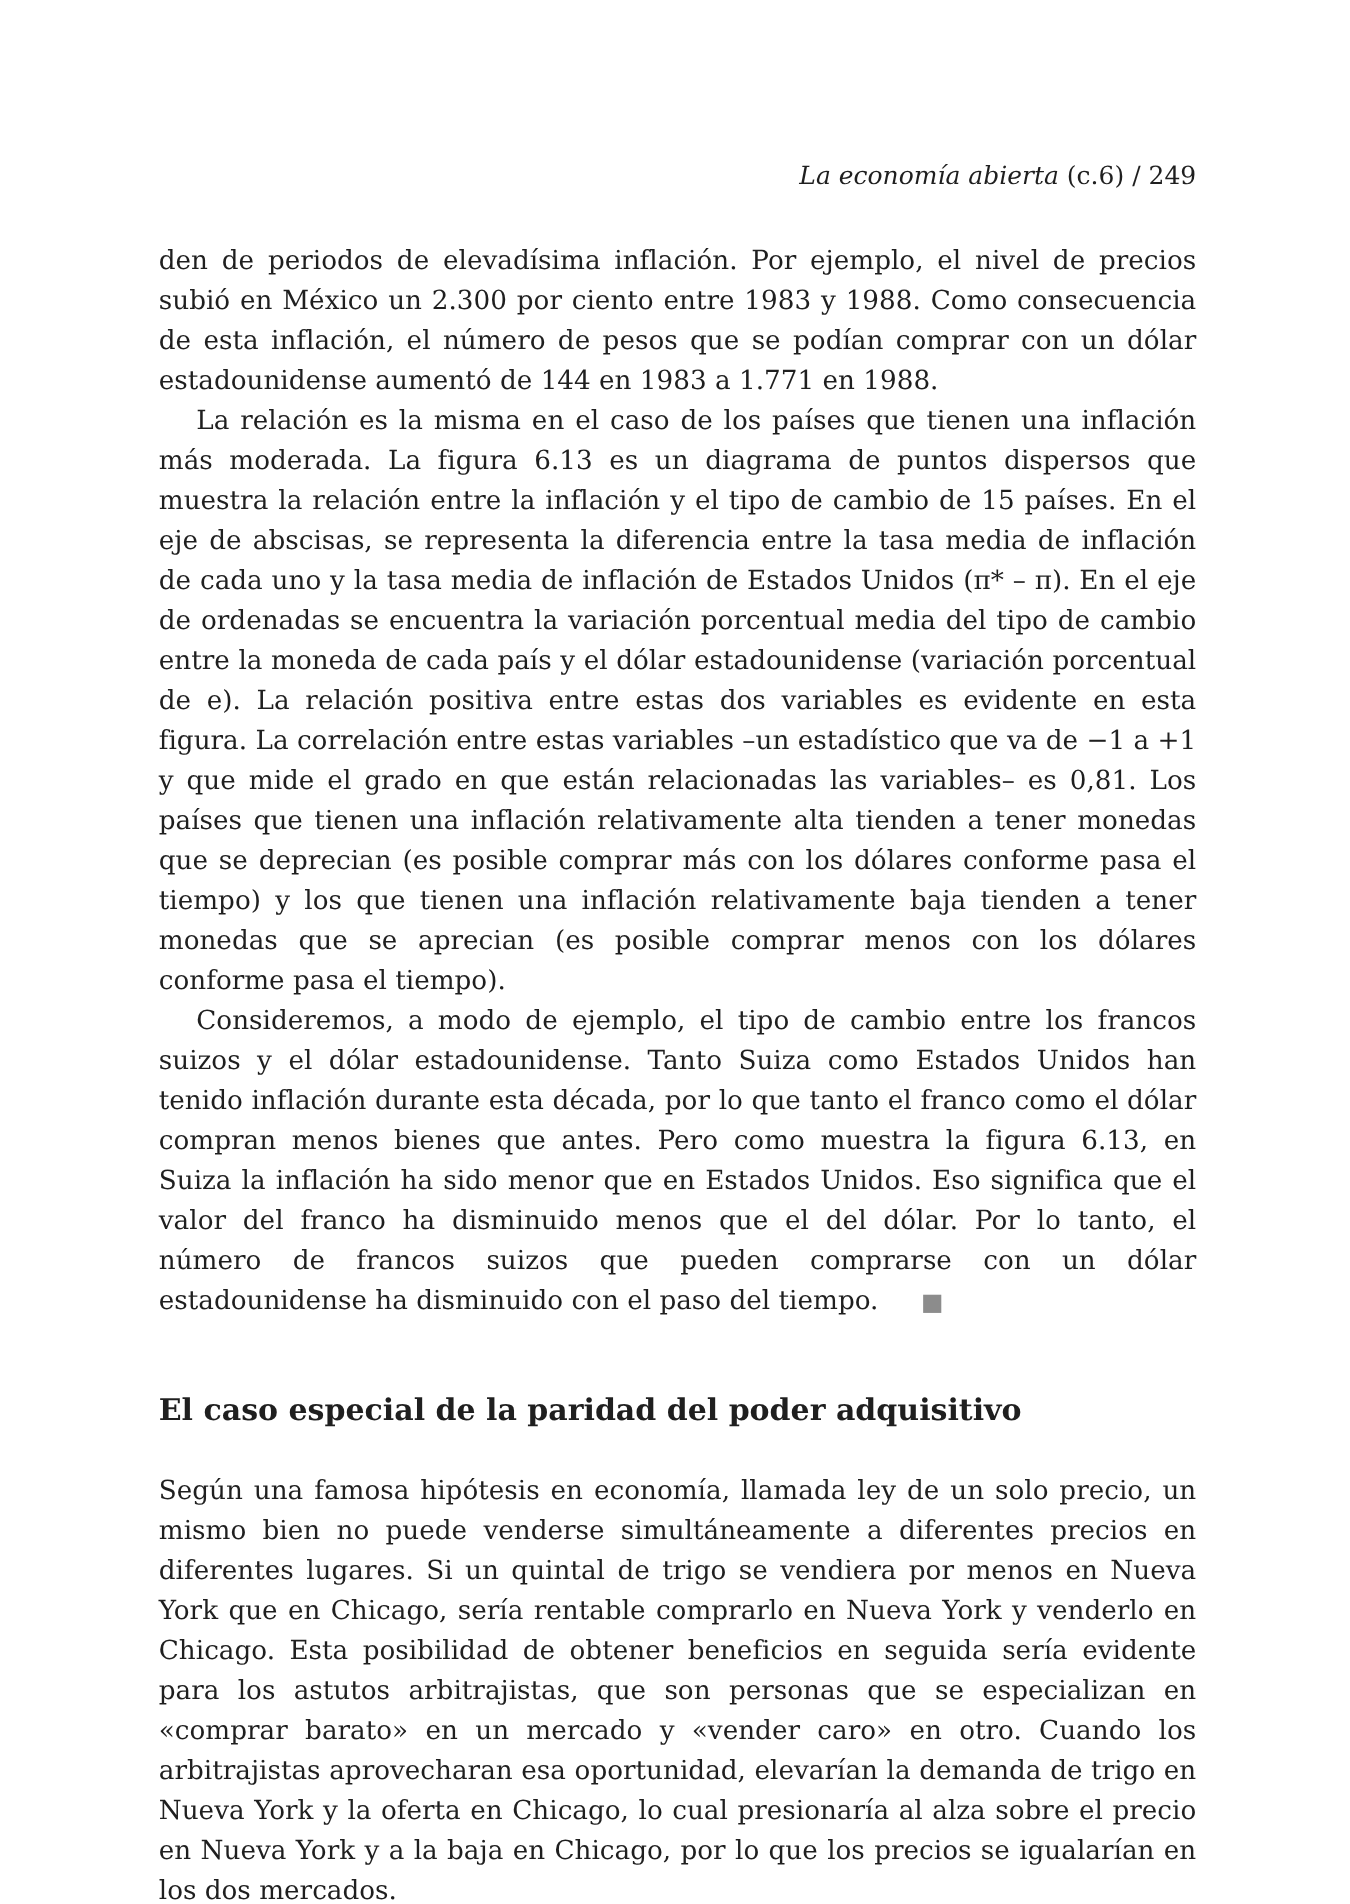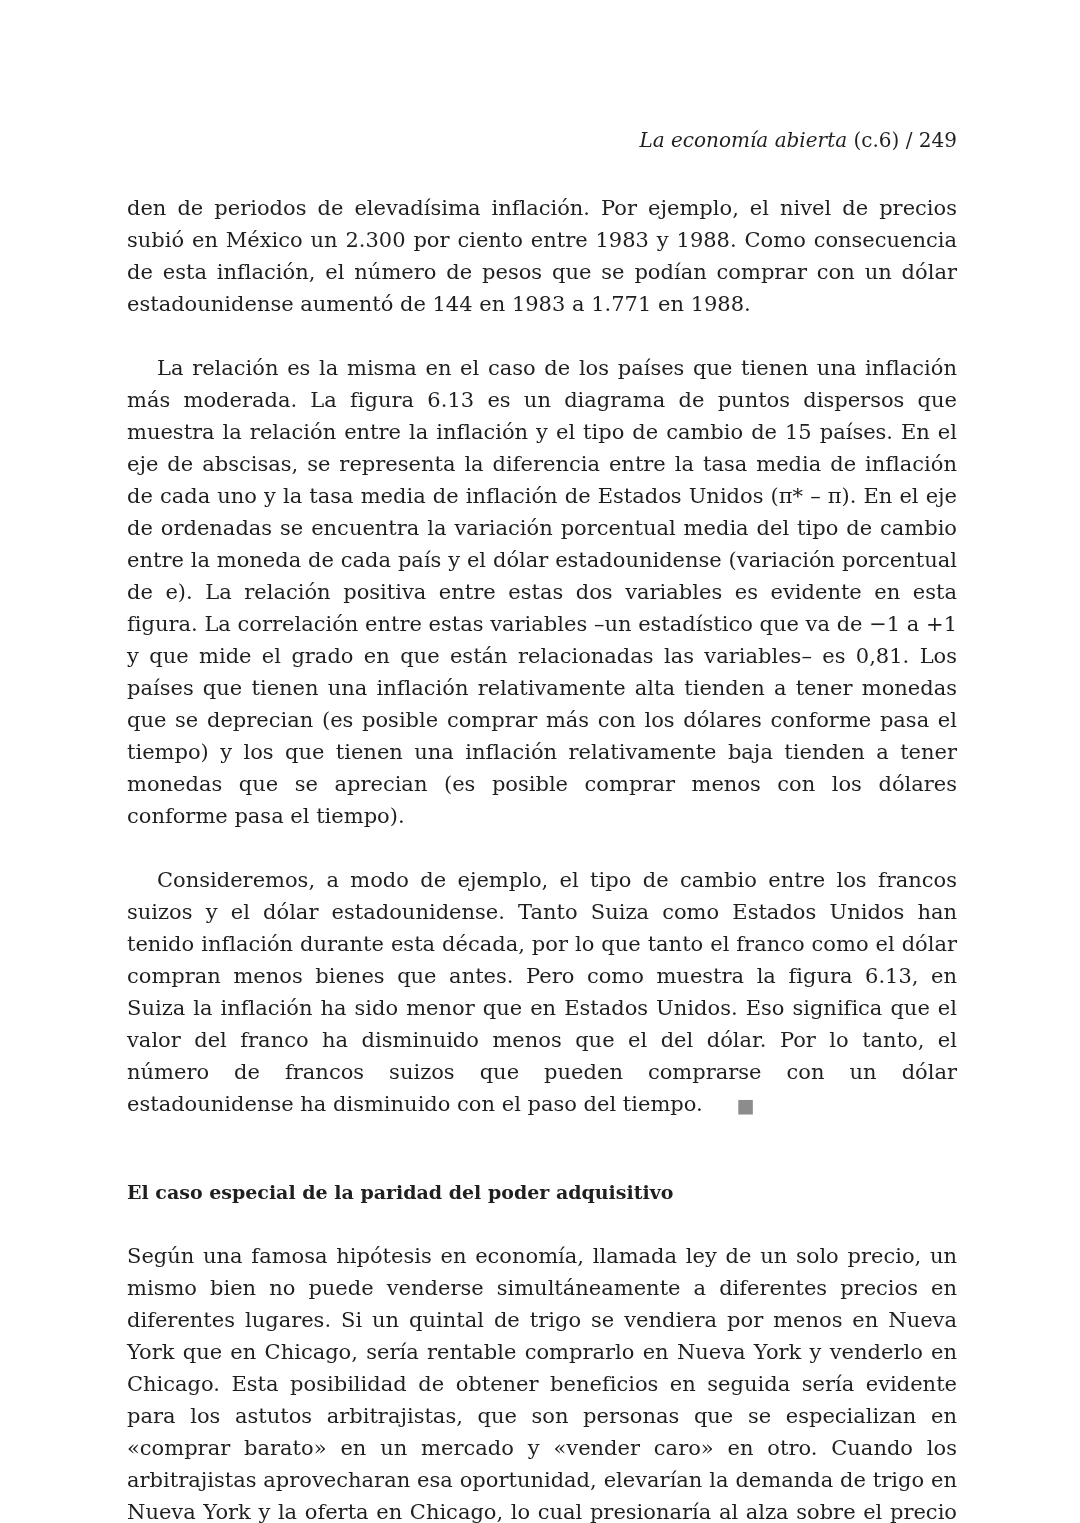--- a/index.html
+++ b/index.html
@@ -39,32 +39,31 @@
     font-size: 21px;
     line-height: 32px;
     text-align: justify;
     text-justify: inter-word;
   }
   .body-text p {
     margin: 0;
   }
   p.indented {
     text-indent: 30px;
-    margin-top: 32px;
   }
   .end-marker {
     display: inline-block;
     color: #8c8c8c;
     font-size: 19px;
     line-height: 1;
     transform: translateY(1px);
     padding-left: 4px;
   }
   h2.section-heading {
-    font-size: 19px;
+    font-size: 24px;
     line-height: 28px;
     font-weight: bold;
     margin: 58px 0 34px 0;
     text-align: left;
     text-indent: 0;
   }
 </style>
 </head>
 <body>
 

